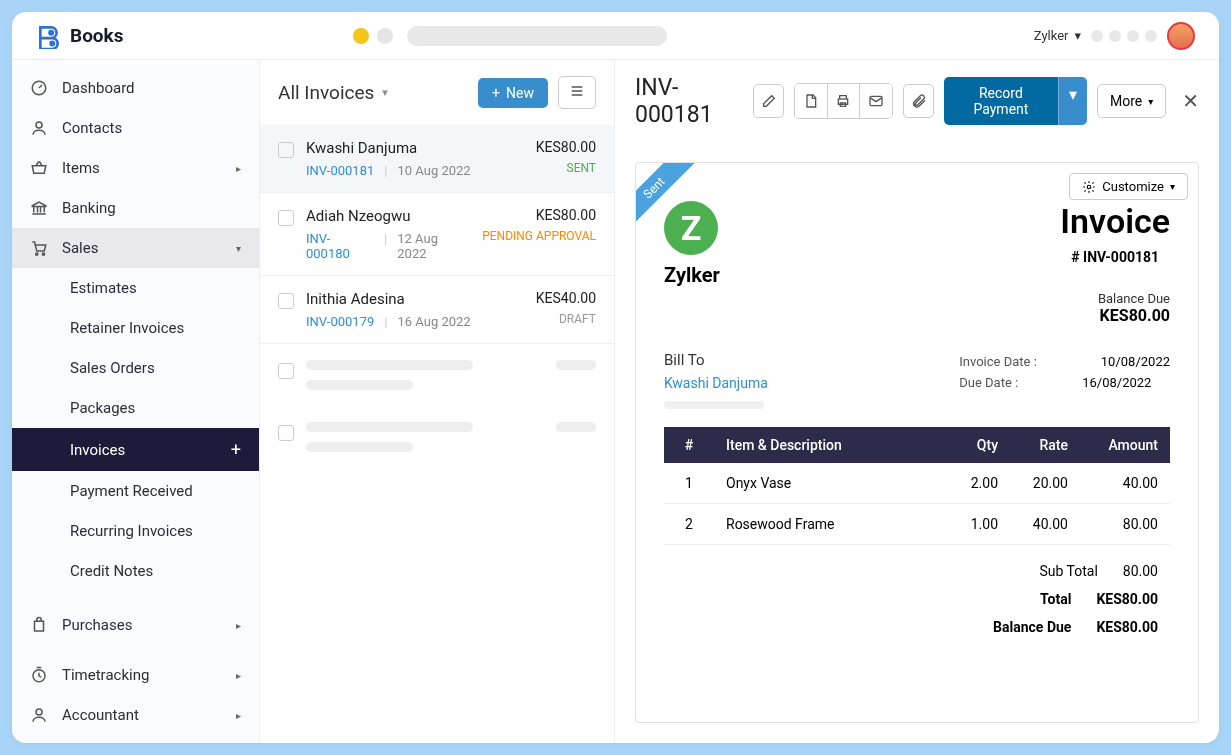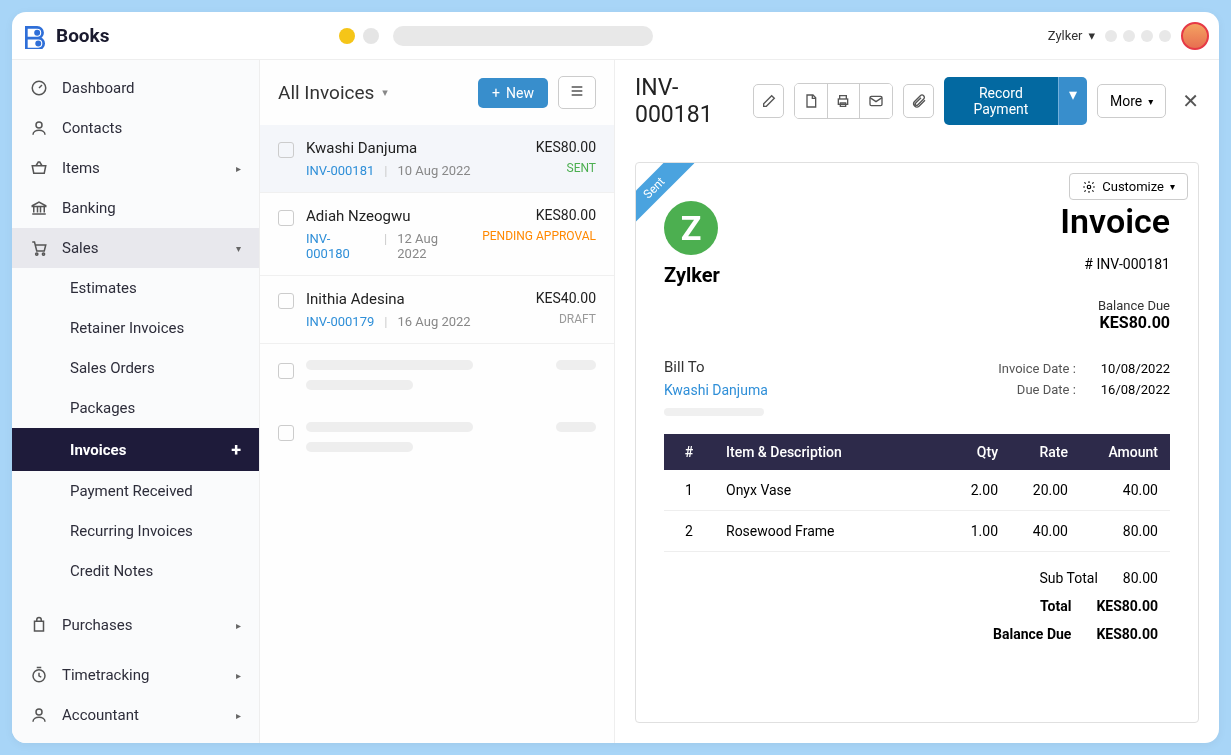--- a/index.html
+++ b/index.html
@@ -1,35 +1,35 @@
 <!DOCTYPE html>
 <html><head>
 <meta charset="utf-8">
 <style>
 *{box-sizing:border-box;margin:0;padding:0;font-family:-apple-system,BlinkMacSystemFont,"Segoe UI",Roboto,sans-serif}
 body{background:#a8d5f7;padding:12px;height:755px;width:1231px;overflow:hidden}
 .app{background:#fff;border-radius:14px;height:731px;display:flex;flex-direction:column;overflow:hidden;box-shadow:0 2px 10px rgba(0,0,0,.05)}
-.topbar{height:48px;display:flex;align-items:center;padding:0 10px;border-bottom:1px solid #eee}
+.topbar{height:48px;display:flex;align-items:center;padding:0 24px;border-bottom:1px solid #eee}
 .logo{display:flex;align-items:center;gap:8px;font-weight:700;font-size:19px;color:#1a1a2e}
 .logo-icon{width:26px;height:26px}
 .dots{display:flex;gap:8px;margin-left:230px}
 .dot{width:16px;height:16px;border-radius:50%}
 .dot.y{background:#f5c518}
 .dot.g{background:#e5e5e5}
 .pill{width:260px;height:20px;background:#e8e8e8;border-radius:10px;margin-left:14px}
 .top-right{margin-left:auto;display:flex;align-items:center;gap:10px}
 .org-select{display:flex;align-items:center;gap:6px;font-size:13px;color:#333;cursor:pointer}
 .smalldots{display:flex;gap:6px}
 .smalldot{width:12px;height:12px;border-radius:50%;background:#e8e8e8}
 .avatar{width:28px;height:28px;border-radius:50%;background:linear-gradient(#f4a261,#e76f51);border:2px solid #e63946}
 .main{display:flex;flex:1;overflow:hidden}
 .sidebar{width:248px;background:#fafbfc;border-right:1px solid #eee;overflow-y:auto;padding-top:8px}
 .nav-item{display:flex;align-items:center;padding:11px 18px;font-size:15px;color:#2d2d3a;cursor:pointer;gap:14px}
 .nav-item.sub{padding-left:58px;font-size:15px}
-.nav-item.active{background:#1e1b3a;color:#fff;font-weight:700}
+.nav-item.active{background:#1e1b3a;color:#fff;font-weight:400}
 .nav-item.active .plus-r{margin-left:auto;color:#fff;font-size:18px}
 .nav-item.expanded{background:#e8e8ed}
 .nav-item .chev{margin-left:auto;font-size:10px;color:#666}
 .nav-icon{width:18px;height:18px;color:#555;flex-shrink:0}
 .list-pane{width:355px;border-right:1px solid #eee;display:flex;flex-direction:column;background:#fefefe}
 .list-head{display:flex;align-items:center;padding:16px 18px;gap:10px}
 .list-title{font-size:19px;color:#333;display:flex;align-items:center;gap:8px;cursor:pointer}
 .btn-new{background:#388ecc;color:#fff;border:none;padding:7px 14px;border-radius:5px;font-size:14px;display:flex;align-items:center;gap:6px;cursor:pointer;margin-left:auto}
 .btn-menu{border:1px solid #ccc;background:#fff;padding:6px 10px;border-radius:5px;cursor:pointer;color:#555}
 .inv-row{padding:14px 18px;border-bottom:1px solid #f0f0f0;display:flex;gap:12px;cursor:pointer}
@@ -60,28 +60,28 @@
 .btn-more{border:1px solid #ccc;background:#fff;padding:8px 12px;border-radius:5px;font-size:14px;cursor:pointer;display:flex;align-items:center;gap:6px}
 .close-x{font-size:20px;color:#555;cursor:pointer;margin-left:6px}
 .invoice-doc{margin:20px;border:1px solid #e0e0e0;border-radius:4px;position:relative;padding:28px;overflow:hidden;flex:1}
 .ribbon{position:absolute;top:14px;left:-28px;background:#4aa3df;color:#fff;font-size:12px;padding:4px 34px;transform:rotate(-45deg)}
 .customize-btn{position:absolute;top:10px;right:10px;border:1px solid #ccc;background:#fff;padding:5px 12px;border-radius:4px;font-size:13px;display:flex;align-items:center;gap:6px;cursor:pointer}
 .doc-head{display:flex;justify-content:space-between;margin-top:10px}
 .co-logo{width:54px;height:54px;border-radius:50%;background:#4caf50;color:#fff;font-size:34px;font-weight:700;display:flex;align-items:center;justify-content:center}
 .co-name{font-size:20px;font-weight:700;margin-top:8px}
 .co-addr{font-size:13px;color:#555;line-height:1.5;margin-top:4px}
 .doc-title{font-size:34px;font-weight:600;text-align:right}
-.doc-num{font-size:14px;text-align:right;margin-top:15px;font-weight:400}
+.doc-num{font-size:14px;text-align:center;margin-top:8px;font-weight:700}
 .bal-label{font-size:13px;text-align:right;margin-top:26px;color:#333}
 .bal-amt{font-size:16px;font-weight:700;text-align:right}
 .doc-meta{display:flex;justify-content:space-between;margin-top:26px}
 .bill-to-label{font-size:15px;color:#333;margin-bottom:6px}
 .bill-to-name{color:#2f8fd8;font-size:14px}
 .meta-table{font-size:13px}
-.meta-table div{display:flex;justify-content:flex-end;gap:25px;padding:3px 0}
+.meta-table div{display:flex;gap:64px;padding:3px 0}
 .meta-table .lbl{color:#555}
 .items-table{width:100%;margin-top:18px;border-collapse:collapse;font-size:14px}
 .items-table thead{background:#2d2a4a;color:#fff}
 .items-table th{padding:10px 12px;text-align:left;font-weight:500}
 .items-table th.r,.items-table td.r{text-align:right}
 .items-table td{padding:12px;border-bottom:1px solid #eee}
 .totals{margin-top:12px;font-size:14px}
 .totals div{display:flex;justify-content:flex-end;gap:25px;padding:6px 12px}
 .totals .bold{font-weight:700}
 svg{width:16px;height:16px}

